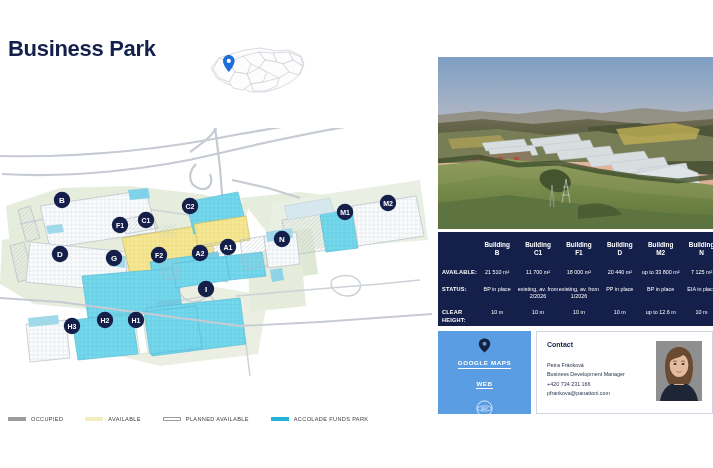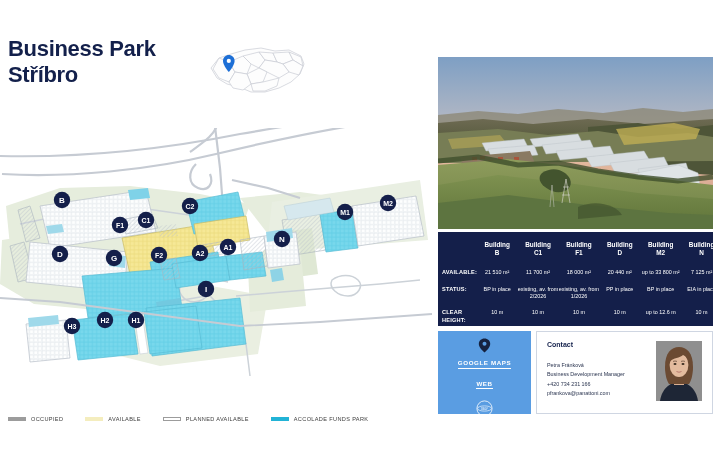--- a/index.html
+++ b/index.html
@@ -180,21 +180,20 @@
     background: #8e8e8e;
   }
 </style>
 </head>
 <body>
 
 <div id="page">
 
   <div id="title-block">
     <div class="line">Business Park</div>
-    <div class="line">Stříbro</div>
   </div>
 
   <div id="cz-map">
     <svg width="105" height="62" viewBox="0 0 105 62">
       <g fill="#fdfdfd" stroke="#c9ccd4" stroke-width="0.7">
         <path d="M6 26 L14 16 L26 12 L40 8 L56 6 L70 9 L84 8 L96 14 L99 22 L95 32 L86 40 L74 46 L60 50 L46 50 L34 45 L22 42 L12 36 Z"></path>
         <path d="M14 16 L24 20 L30 30 L24 40 L14 36 L8 27 Z"></path>
         <path d="M24 20 L38 14 L46 22 L42 32 L30 30 Z"></path>
         <path d="M38 14 L54 10 L60 18 L54 26 L46 22 Z"></path>
         <path d="M54 10 L68 11 L72 20 L60 18 Z"></path>

